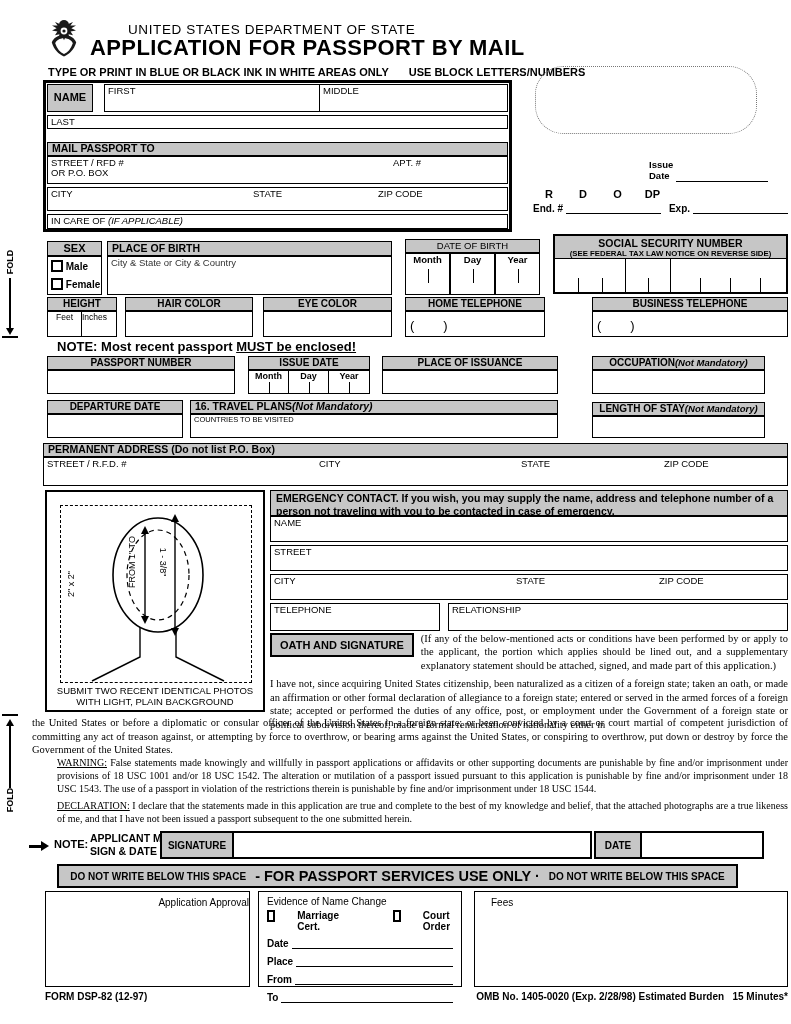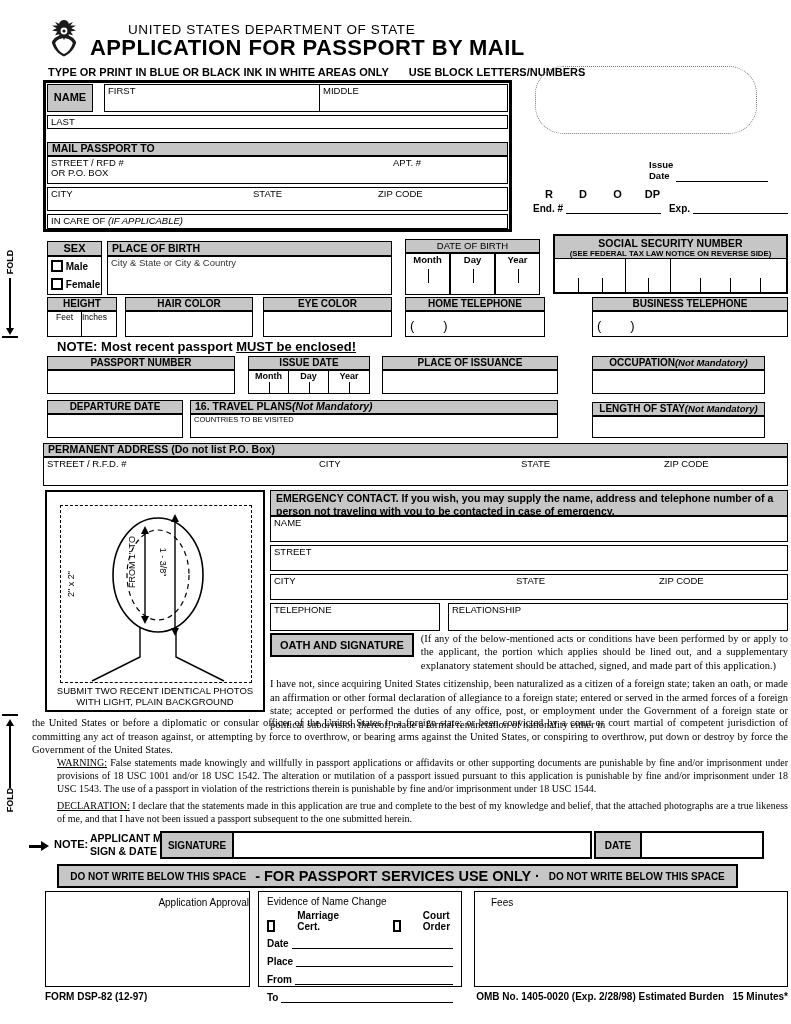--- a/index.html
+++ b/index.html
@@ -295,21 +295,21 @@
     <span style="font-size:10px;font-weight:bold">DO NOT WRITE BELOW THIS SPACE</span>
     <span style="font-size:14.5px;font-weight:bold">- FOR PASSPORT SERVICES USE ONLY ·</span>
     <span style="font-size:10px;font-weight:bold">DO NOT WRITE BELOW THIS SPACE</span>
   </div>
 
   <div class="abs" style="left:45px;top:891px;width:205px;height:96px;border:1.5px solid #000">
     <div style="text-align:right;margin-top:5px;font-size:10px">Application Approval</div>
   </div>
   <div class="abs" style="left:258px;top:891px;width:204px;height:96px;border:1.5px solid #000;padding:4px 8px">
     <div style="font-size:10px">Evidence of Name Change</div>
-    <div style="margin-top:3px;font-size:10px;font-weight:bold;display:flex;gap:22px;align-items:flex-end">
+    <div style="margin-top:3px;font-size:10px;font-weight:bold;display:flex;gap:22px;align-items:flex-start">
       <span class="cb"></span>
       <span>Marriage Cert.</span>
       <span style="display:inline-block;width:18px"></span>
       <span class="cb"></span>
       <span>Court Order</span>
     </div>
     <div class="uline-row" style="margin-top:6px">
       <span>Date</span>
         <span class="blank"></span>
     </div>

